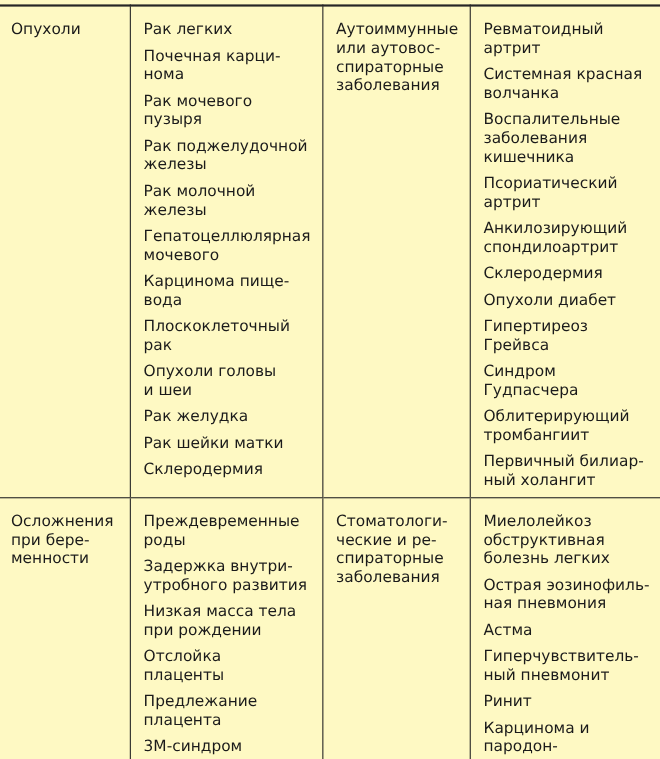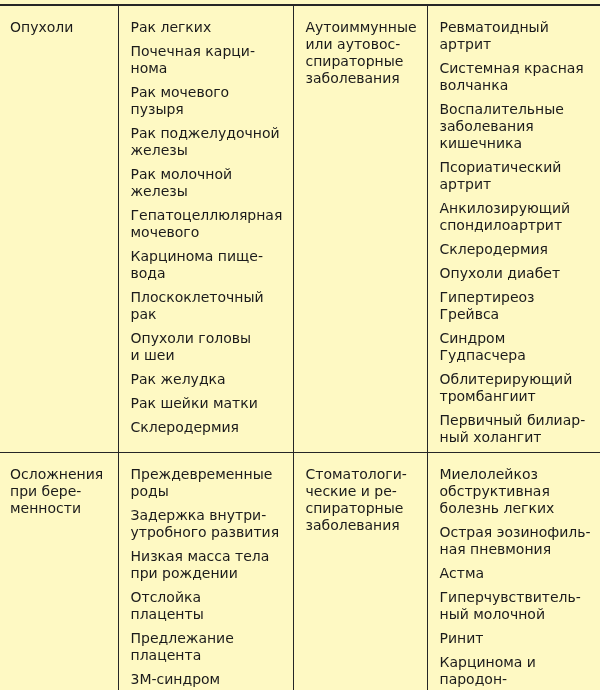--- a/index.html
+++ b/index.html
@@ -135,21 +135,21 @@
 заболевания</p>
         </td>
         <td>
           <p class="item">Миелолейкоз
 обструктивная
 болезнь легких</p>
           <p class="item">Острая эозинофиль-
 ная пневмония</p>
           <p class="item">Астма</p>
           <p class="item">Гиперчувствитель-
-ный молочной</p>
+ный пневмонит</p>
           <p class="item">Ринит</p>
           <p class="item">Карцинома и пародон-
 тит</p>
         </td>
       </tr>
     </tbody>
   </table>
 </div>
 
 </body></html>

